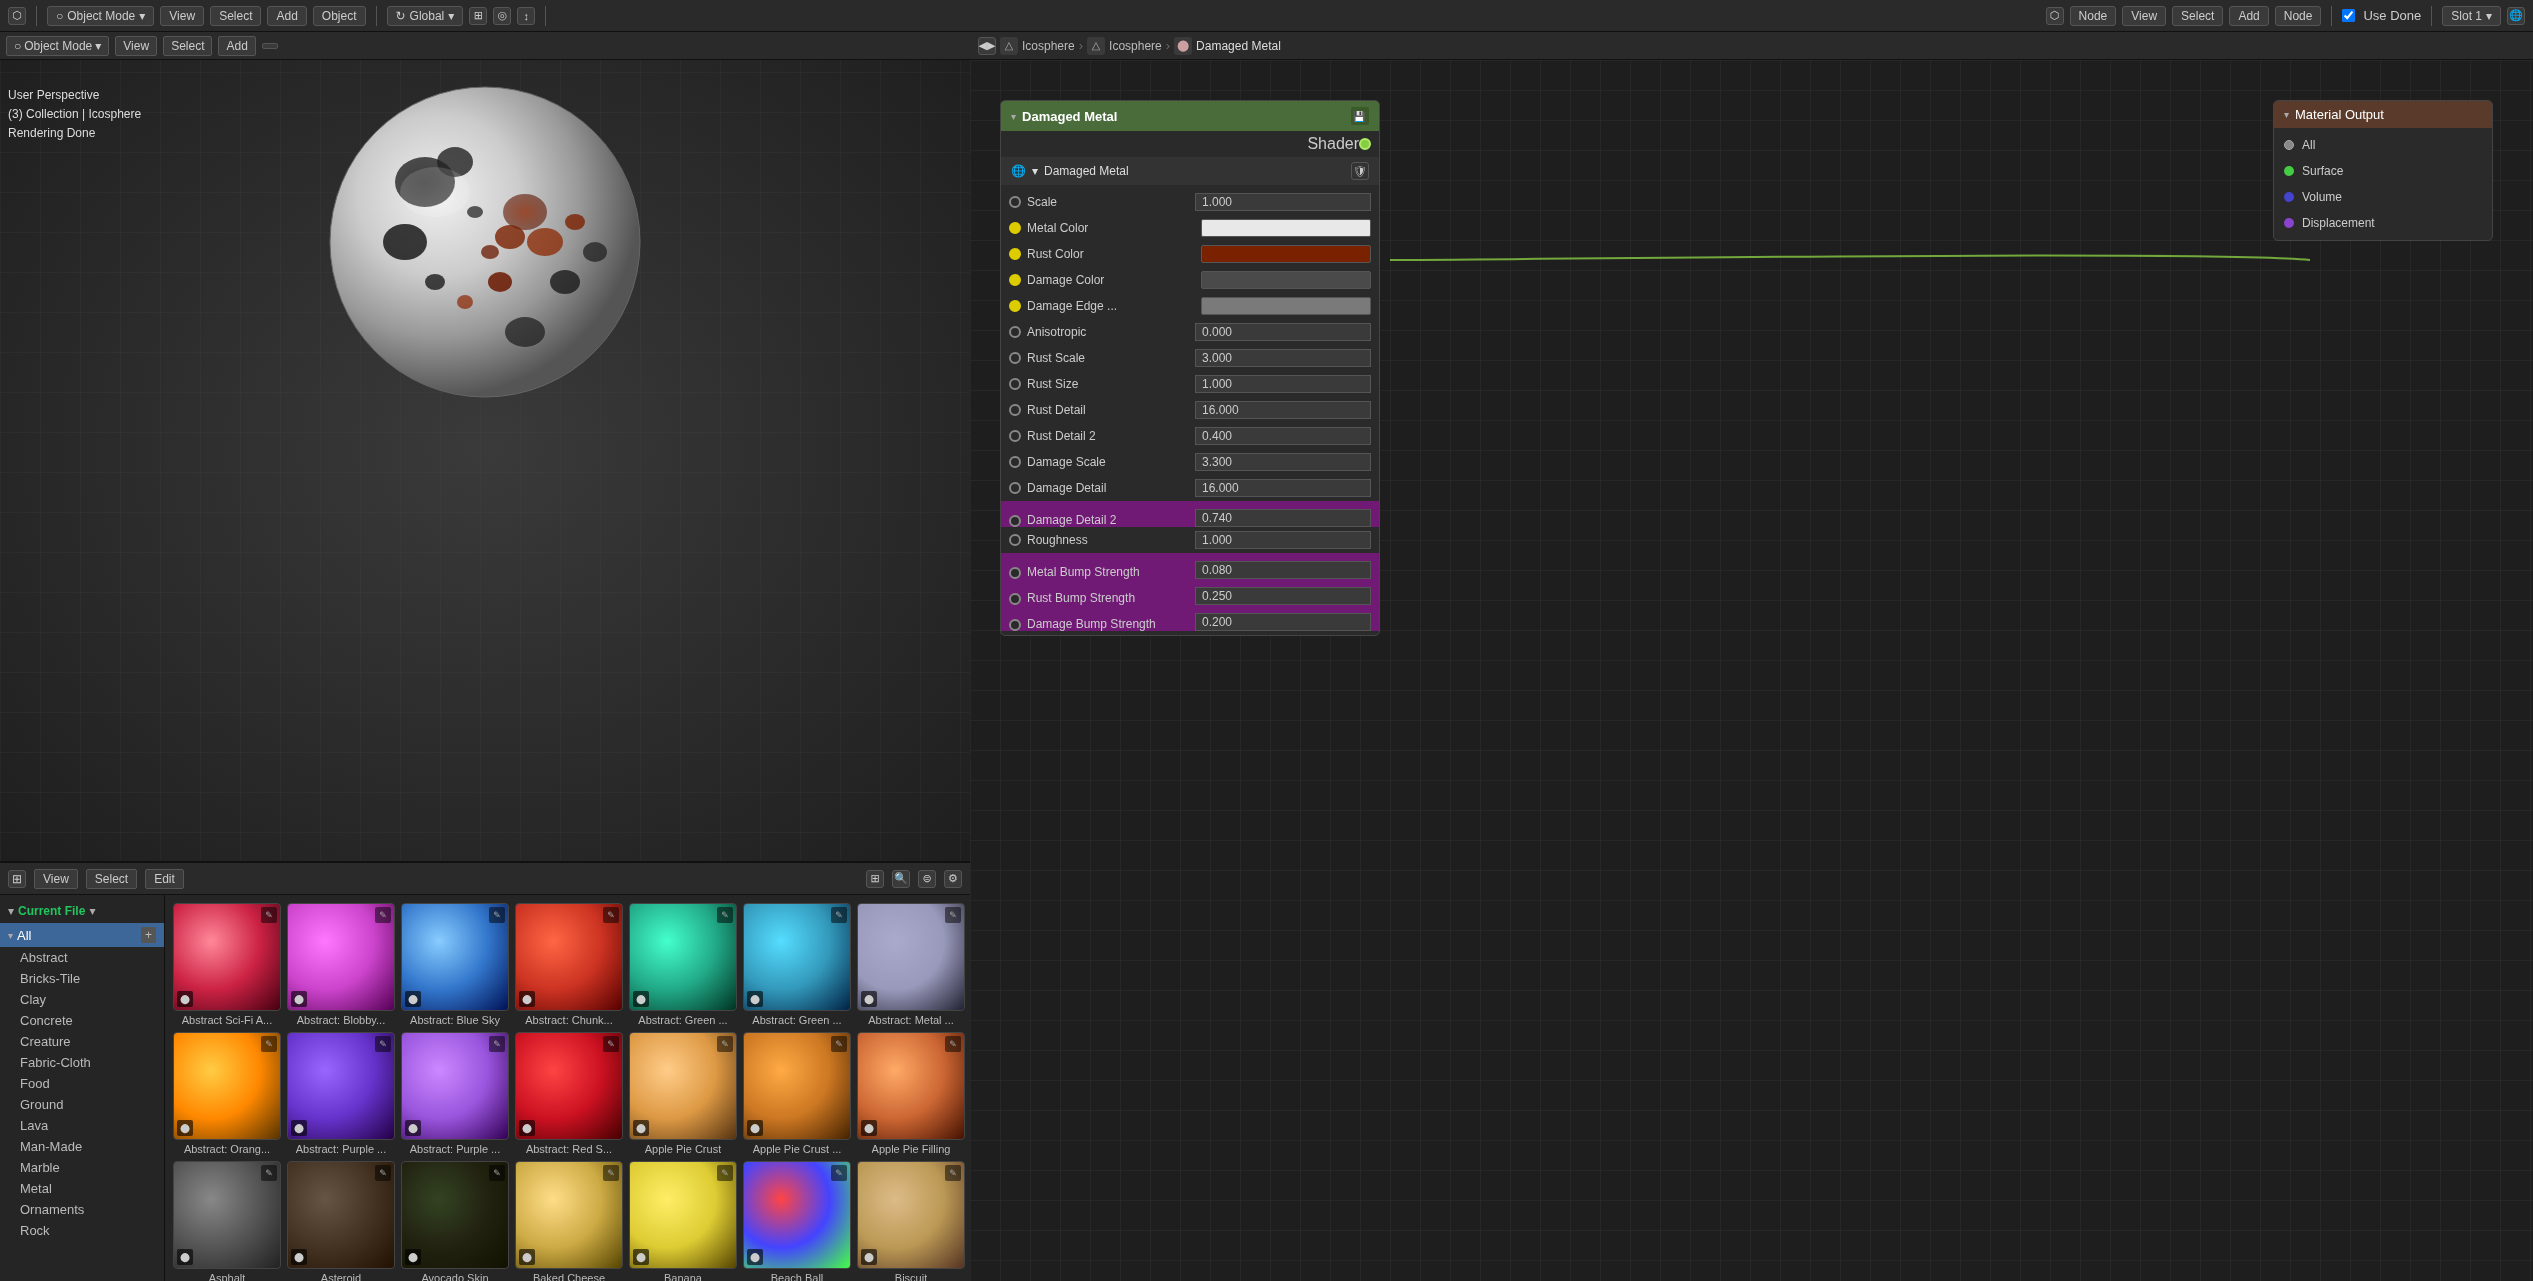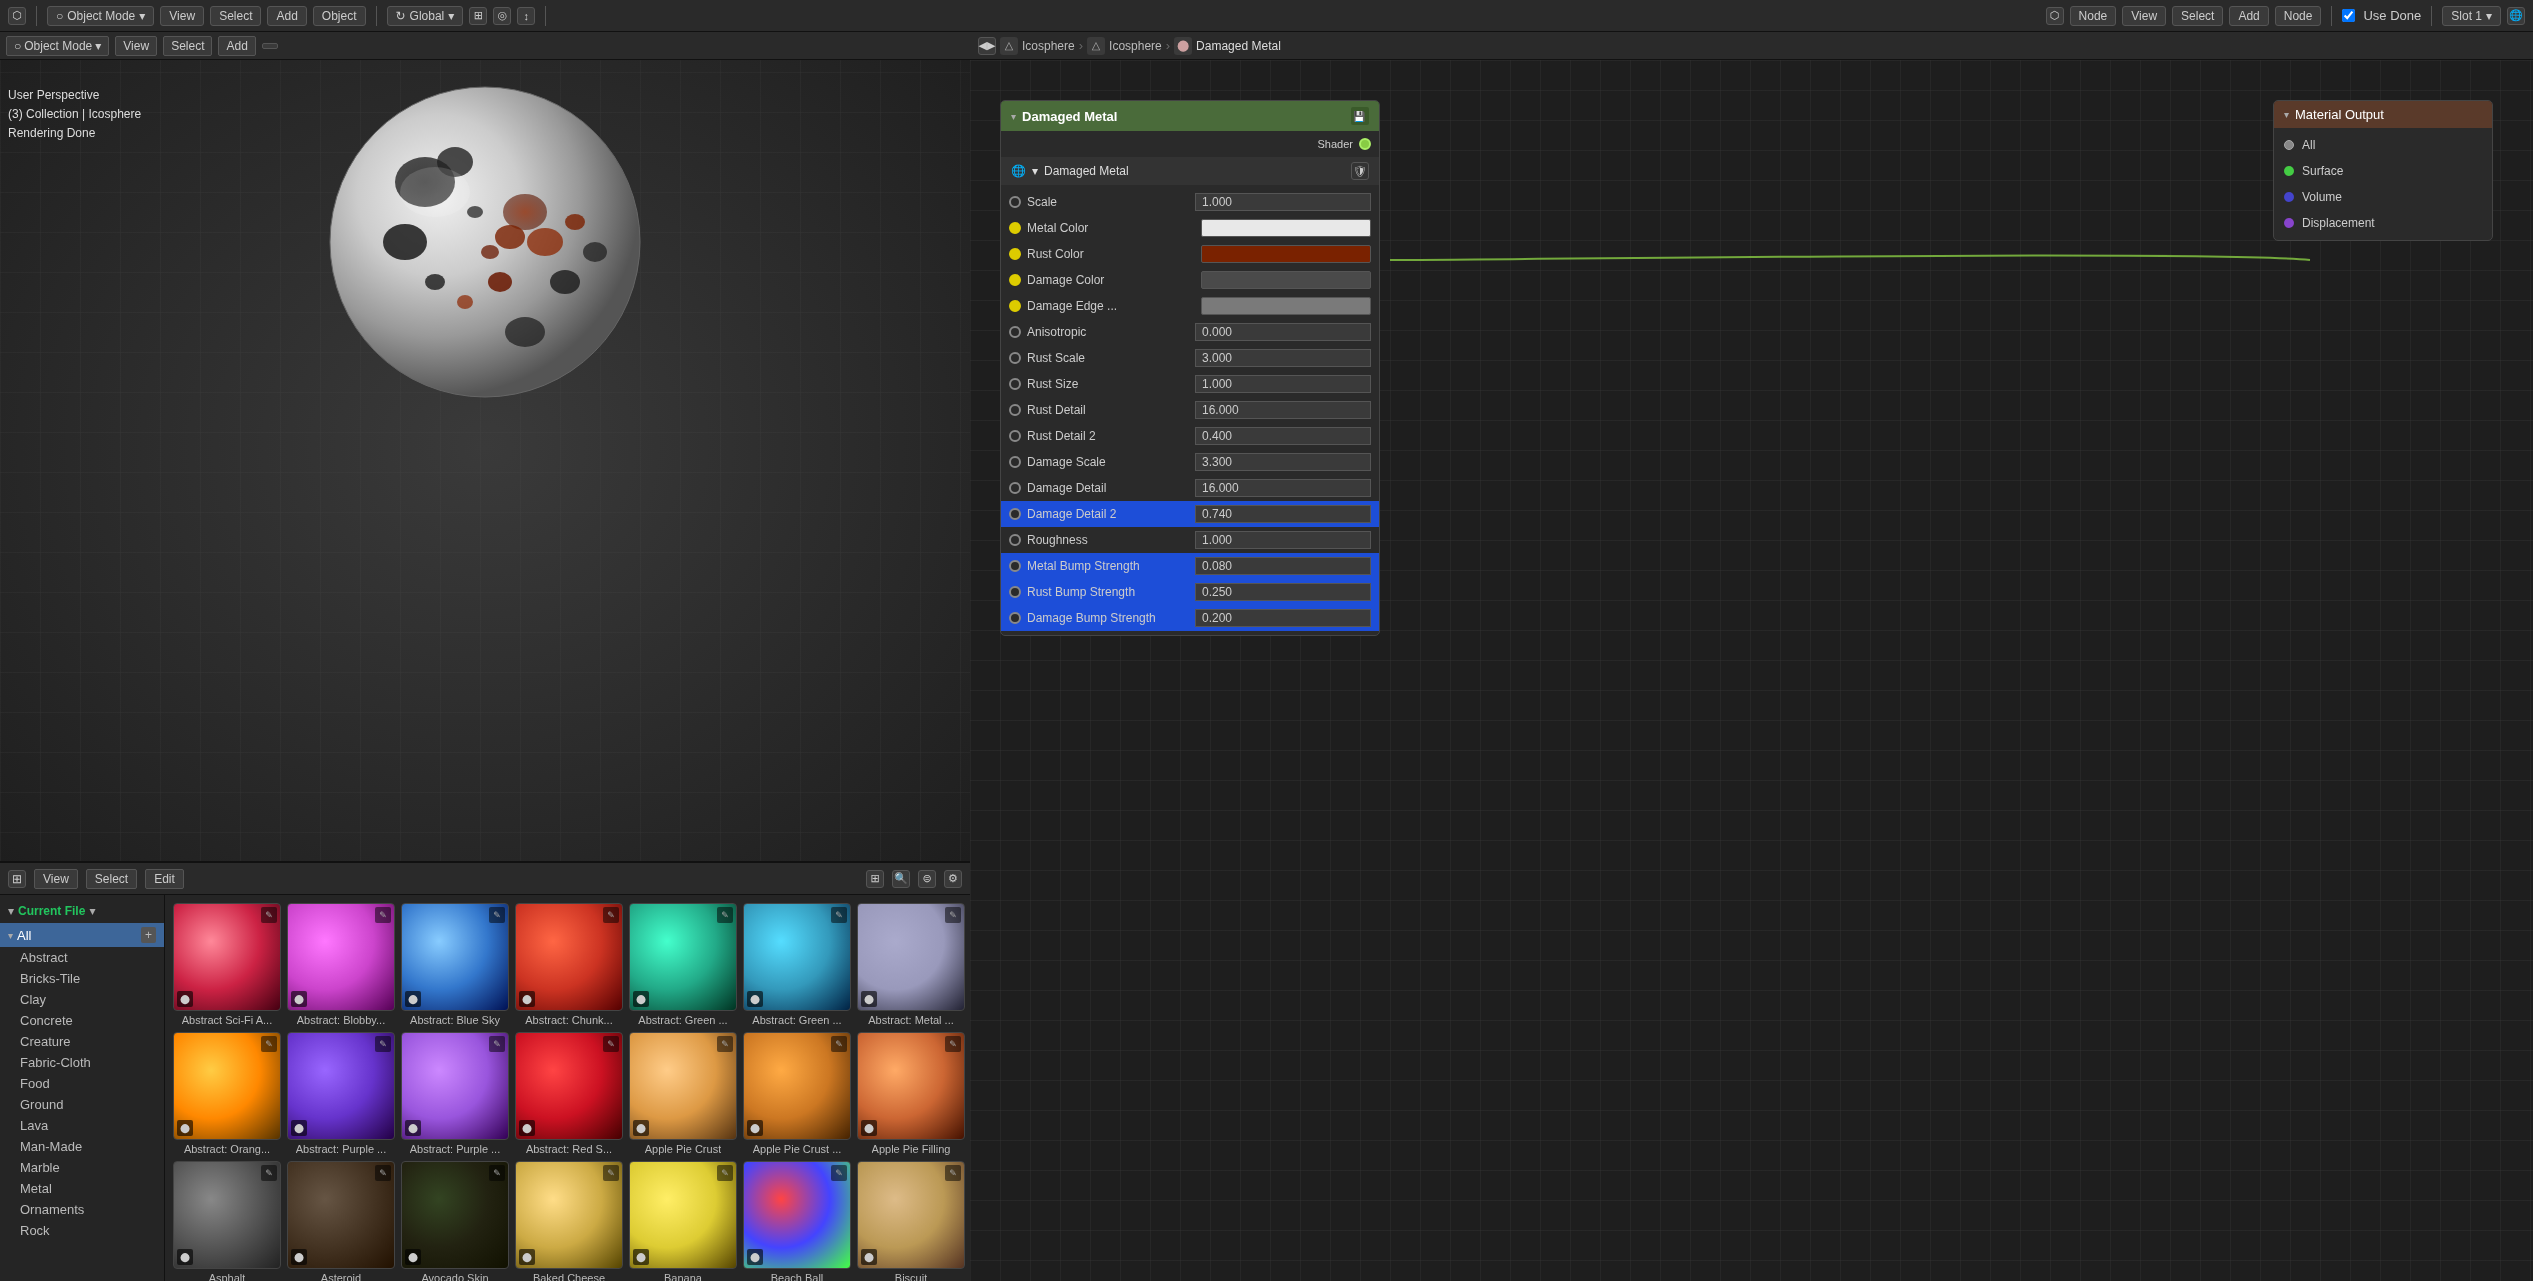--- a/index.html
+++ b/index.html
@@ -354,21 +354,21 @@
       padding: 4px 0;
     }
     .node-row {
       display: flex;
       align-items: center;
       height: 26px;
       padding: 0 8px;
       gap: 6px;
       position: relative;
     }
-    .node-row.highlighted { background: #1d4ed8; }
+    .node-row.highlighted { background: #701a75; align-items: flex-end; }
     .node-socket {
       width: 12px;
       height: 12px;
       border-radius: 50%;
       border: 2px solid #888;
       background: #2a2a2a;
       flex-shrink: 0;
     }
     .node-socket.gray { border-color: #888; }
     .node-socket.yellow { border-color: #ddcc00; background: #ddcc00; }
@@ -851,21 +851,21 @@
       <div class="material-node" id="material-node">
         <div class="node-header">
           <div class="node-header-left">
             <span class="collapse-arrow">▾</span>
             <span class="node-title">Damaged Metal</span>
           </div>
           <div class="node-header-icon">💾</div>
         </div>
 
         <div style="display:flex;align-items:center;justify-content:flex-end;padding:4px 8px;height:26px;">
-          <span style="font-size:11px;color:#ccc;margin-right:6px;">Shader</span>
+          <span style="font-size:16px;color:#ccc;">Shader</span>
           <div style="width:12px;height:12px;border-radius:50%;background:#88cc44;border:2px solid #aaee66;"></div>
         </div>
         <div class="node-sub-header">
           <div class="node-sub-title">
             <span>🌐</span>
             <span>▾</span>
             <span>Damaged Metal</span>
           </div>
           <div class="toolbar-icon" style="background:transparent;border:1px solid #555;font-size:11px">🛡</div>
         </div>

